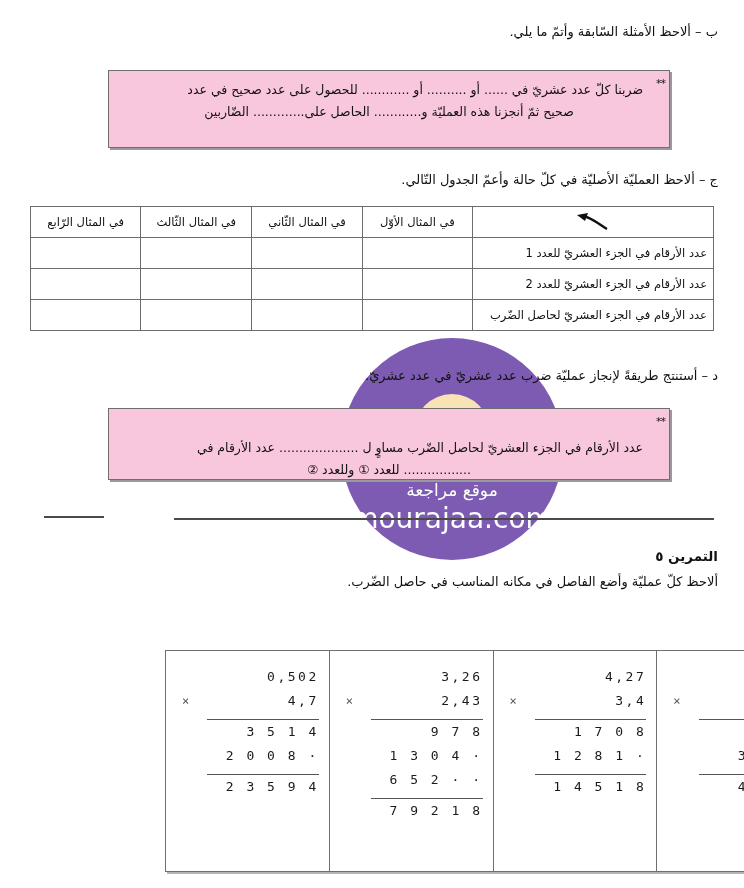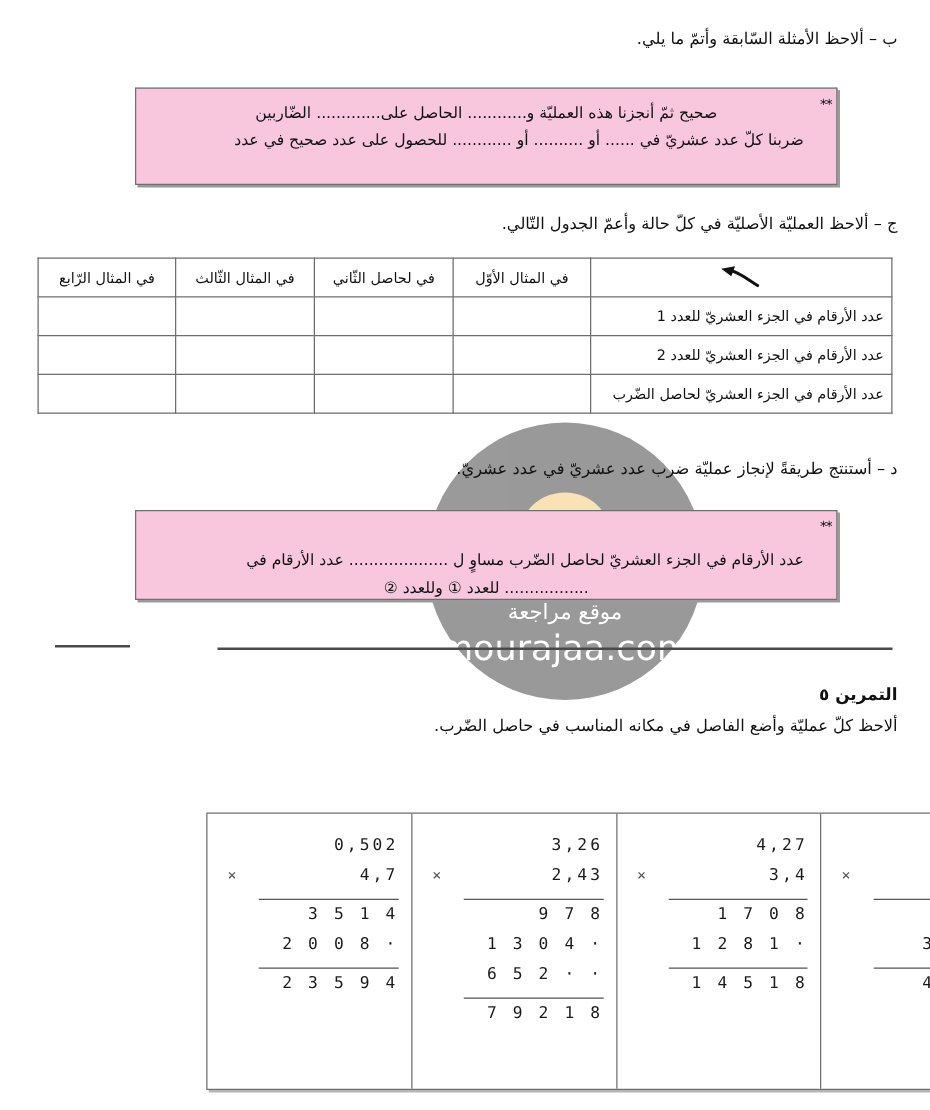--- a/index.html
+++ b/index.html
@@ -26,21 +26,21 @@
   }
 
   
   .watermark {
     position: absolute;
     left: 268px;
     top: 338px;
     width: 222px;
     height: 222px;
     border-radius: 50%;
-    background: #737373;
+    background: #4c1d95;
     opacity: .72;
     z-index: 5;
     pointer-events: none;
   }
   .wm-disc {
     position: absolute;
     left: 50%;
     top: 56px;
     transform: translateX(-50%);
     width: 76px;
@@ -193,37 +193,37 @@
 </style>
 </head>
 <body>
 
 <div class="page">
 
   <div class="rtl-line" style="right:26px; top:22px; width:692px;">ب – ألاحظ الأمثلة السّابقة وأتمّ ما يلي.</div>
 
   <div class="pink-box" style="right:74px; top:70px; width:562px; height:78px;">
     <span class="star-mark">**</span>
+    <span class="bline" style="padding-right:14px;">ضربنا كلّ عدد عشريّ في ...... أو .......... أو ............ للحصول على عدد صحيح في عدد</span>
     <span class="bline center">صحيح ثمّ أنجزنا هذه العمليّة و............ الحاصل على............. الضّاربين</span>
-    <span class="bline" style="padding-right:14px;">ضربنا كلّ عدد عشريّ في ...... أو .......... أو ............ للحصول على عدد صحيح في عدد</span>
   </div>
 
   <div class="rtl-line" style="right:26px; top:170px; width:692px;">ج – ألاحظ العمليّة الأصليّة في كلّ حالة وأعمّ الجدول التّالي.</div>
 
   <table class="tbl" style="right:30px; top:206px; width:684px;">
     <thead>
       <tr>
         <th class="arrowcell">
           <svg width="36" height="18" viewBox="0 0 36 18" aria-hidden="true">
             <path d="M32 17 C26 14, 18 6, 8 4" stroke="#111" stroke-width="2.4" fill="none"></path>
             <polygon points="2,3 13,1 10,9" fill="#111"></polygon>
           </svg>
         </th>
         <th class="colhead">في المثال الأوّل</th>
-        <th class="colhead">في لحاصل الثّاني</th>
+        <th class="colhead">في المثال الثّاني</th>
         <th class="colhead">في المثال الثّالث</th>
         <th class="colhead">في المثال الرّابع</th>
       </tr>
     </thead>
     <tbody>
       <tr>
         <td class="rowlabel">عدد الأرقام في الجزء العشريّ للعدد 1</td>
         <td></td>
         <td></td>
         <td></td>

